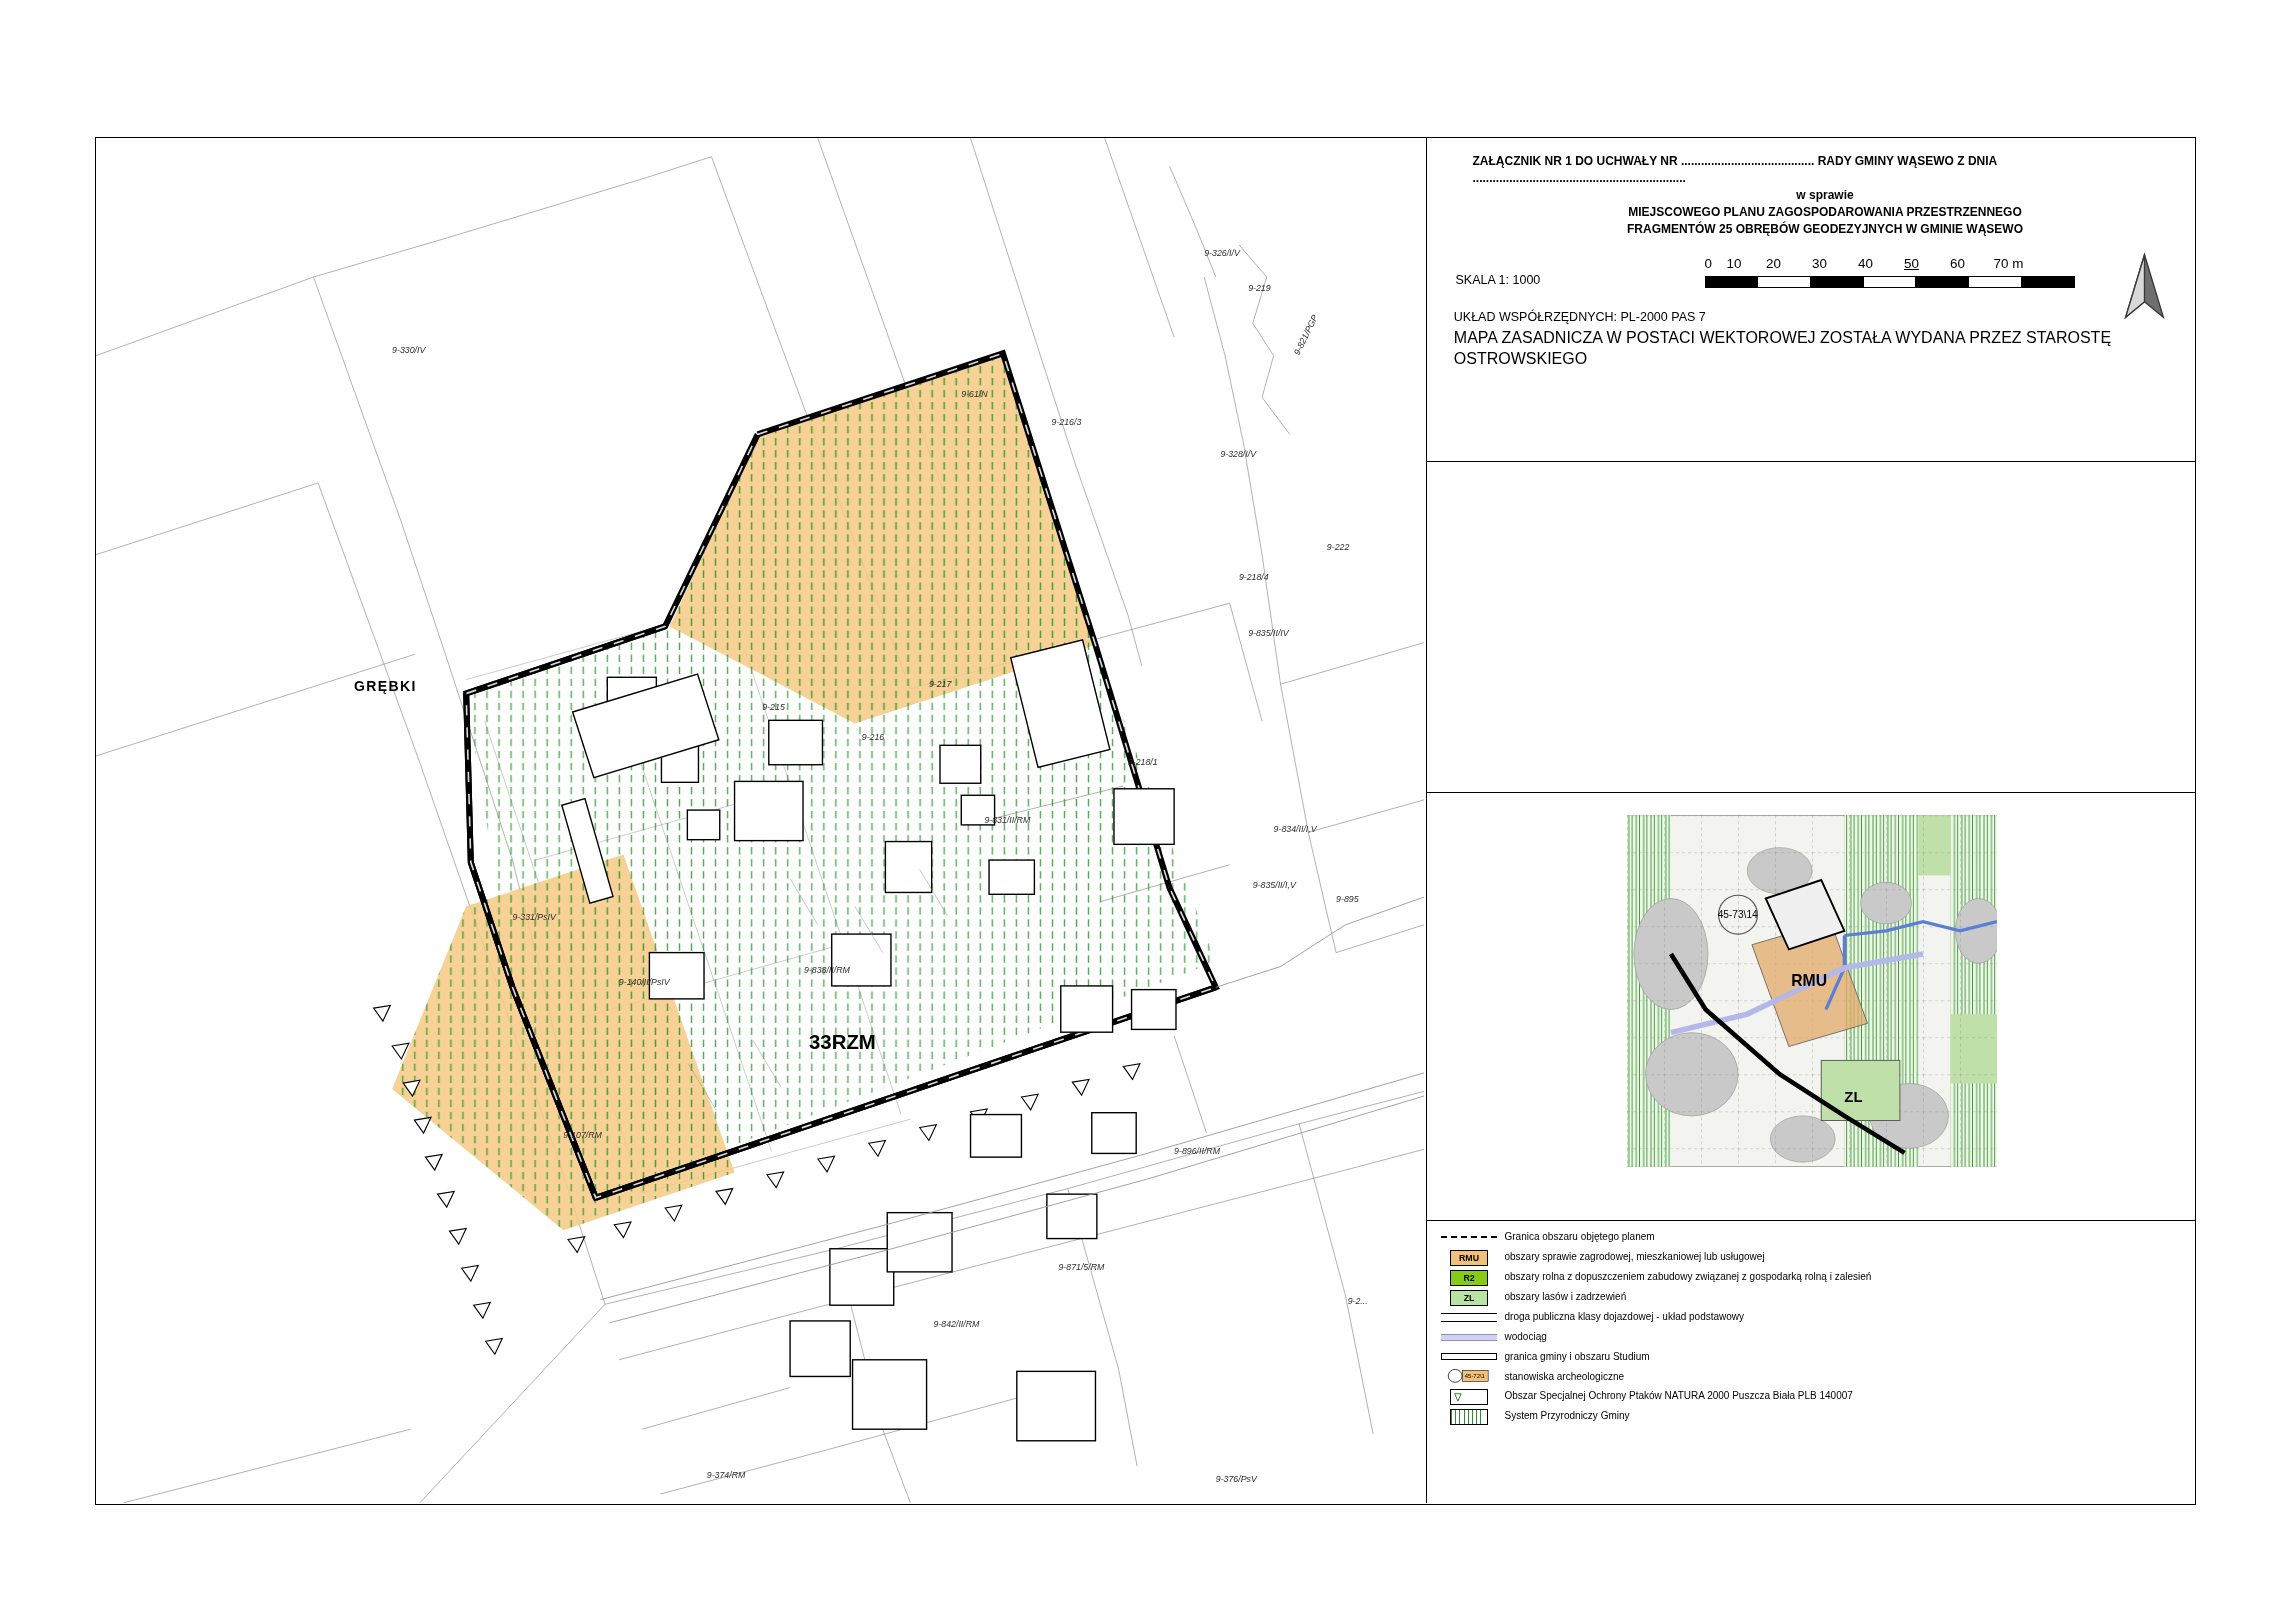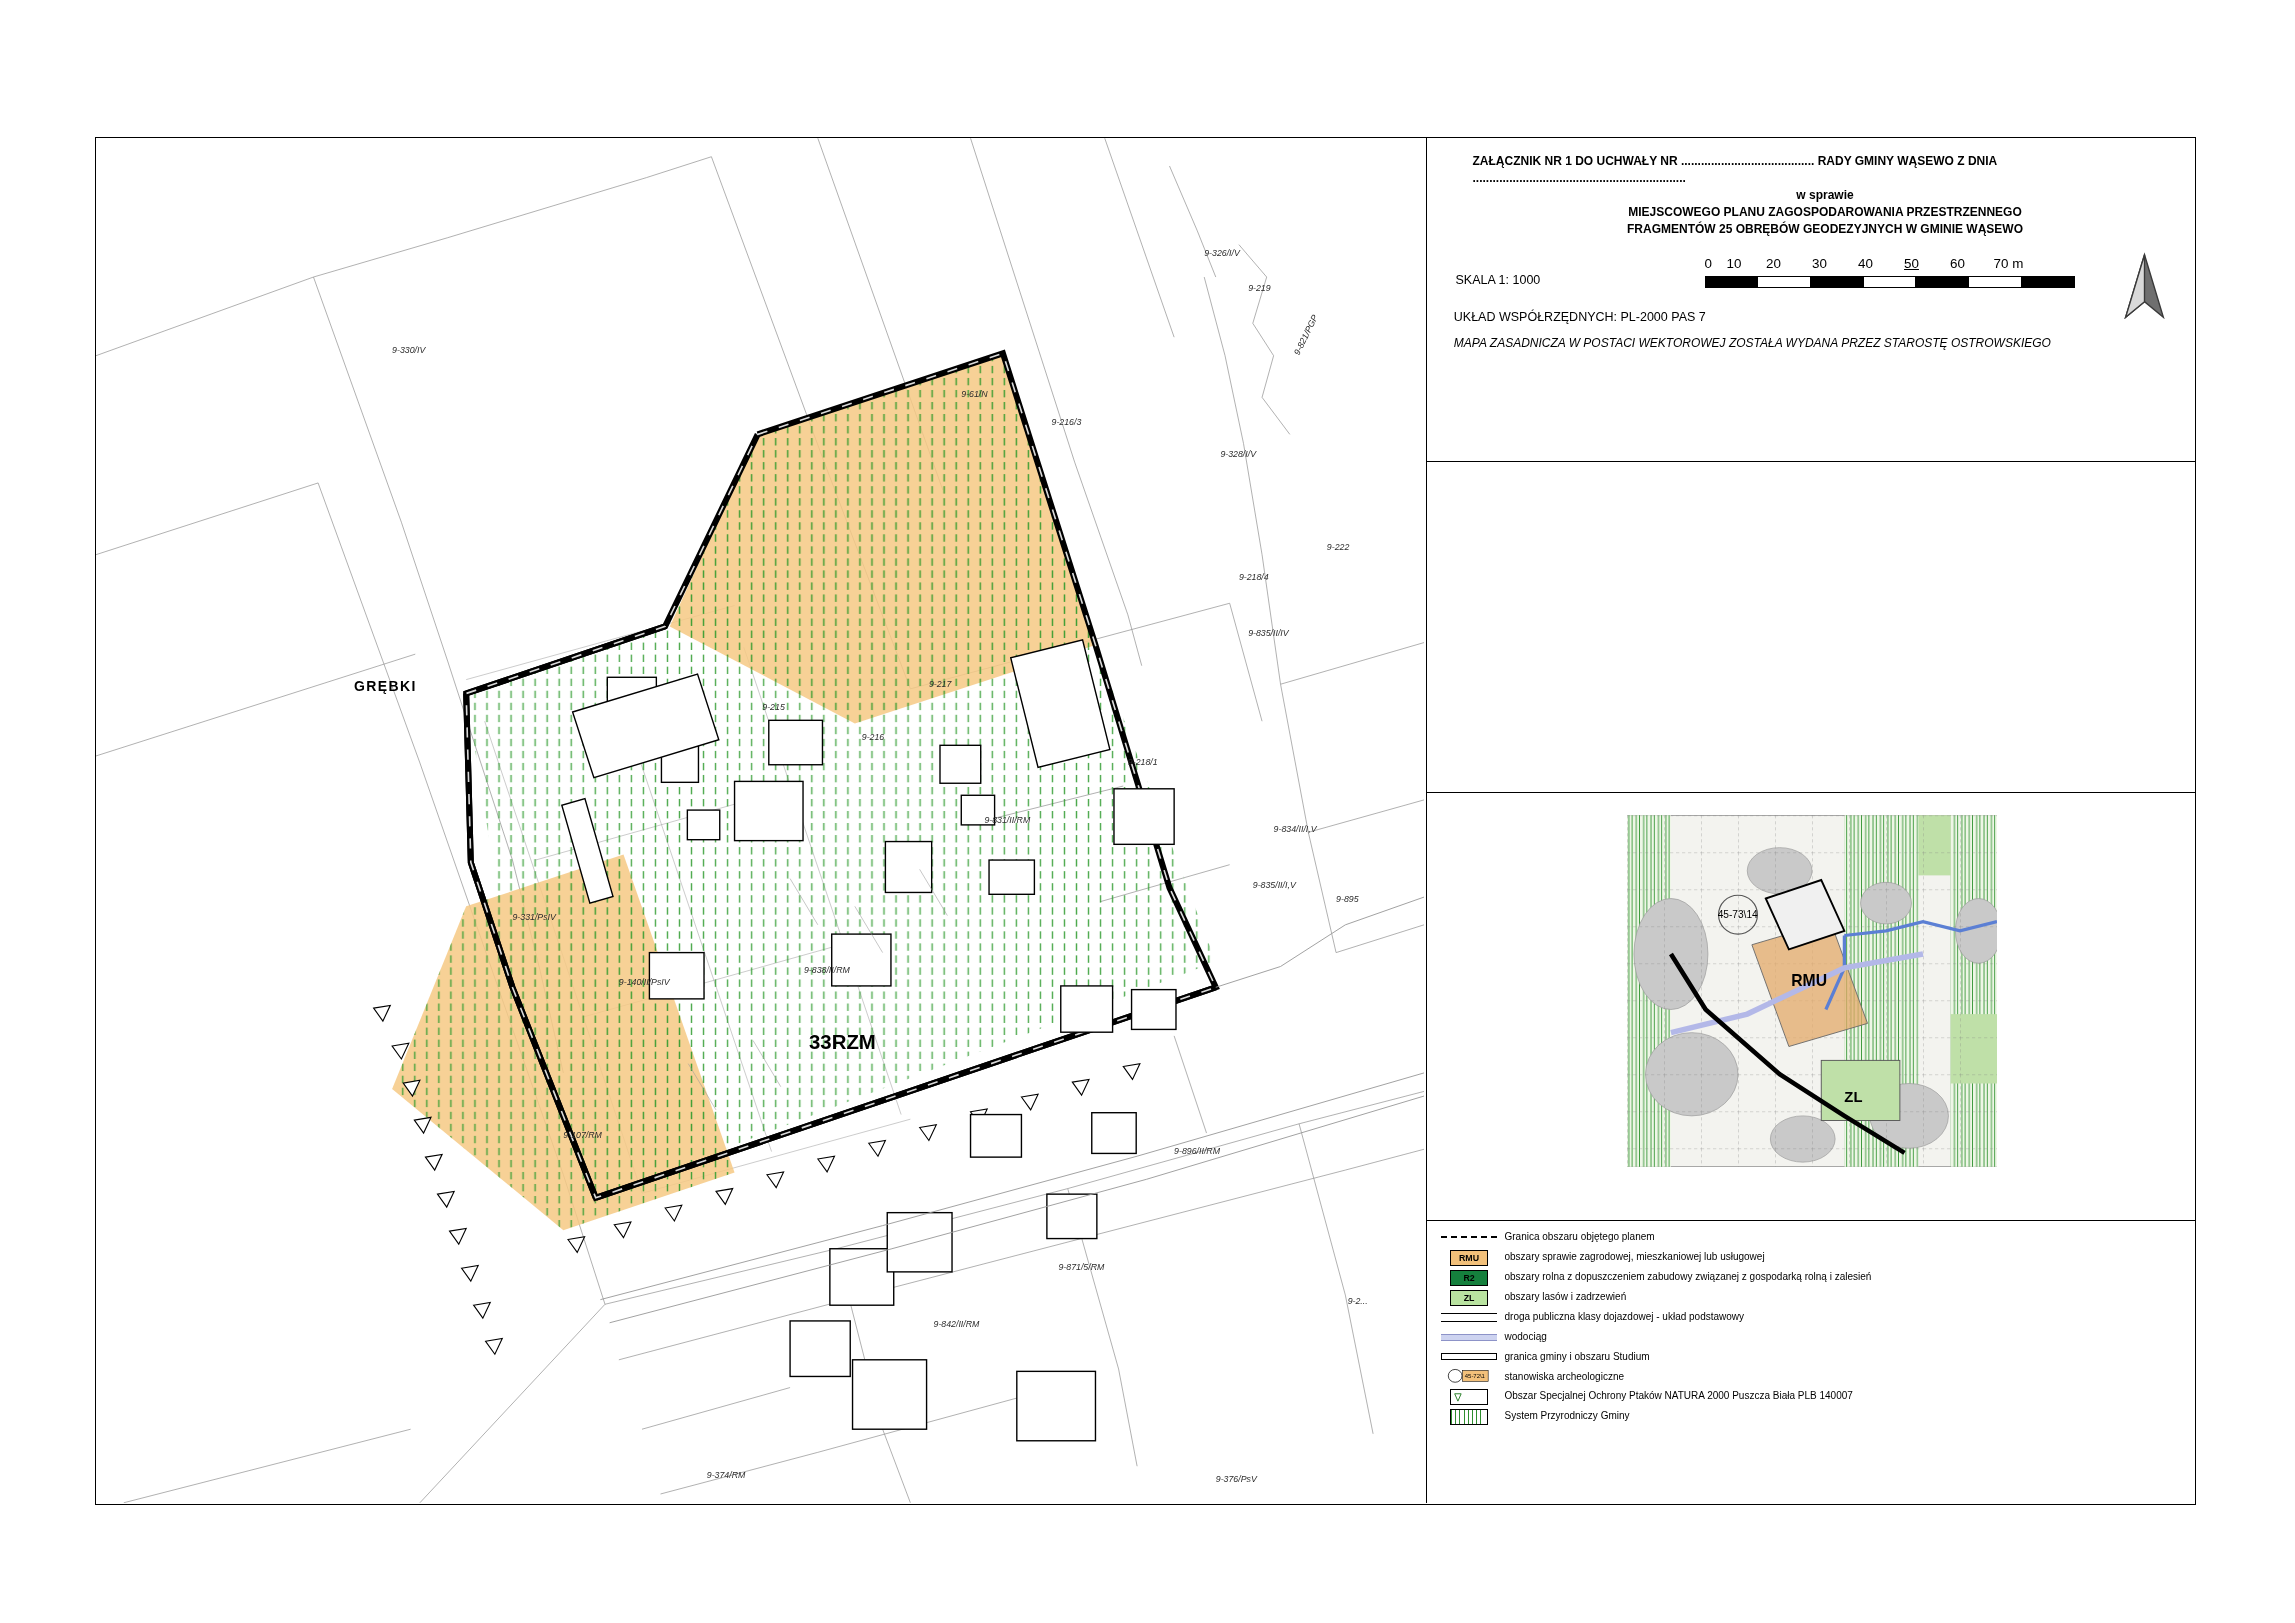--- a/index.html
+++ b/index.html
@@ -27,21 +27,21 @@
   .scaleRow{margin-top:14px;position:relative;height:56px;}
   .scaleLabel{position:absolute;left:10px;top:20.4px;font-size:12.5px;}
   .barNums{position:absolute;left:259px;top:3.7px;font-size:13.4px;letter-spacing:0;white-space:nowrap;}
   .barNums span{display:inline-block;text-align:center;}
   .scaleBar{position:absolute;left:259px;top:24px;width:370px;height:12px;border:0.9px solid #000;display:flex;box-sizing:border-box;}
   .scaleBar i{flex:1;display:block;border-right:0.9px solid #000;}
   .scaleBar i:last-child{border-right:none;}
   .scaleBar i.on{background:#000;}
   .northArrow{position:absolute;left:673px;top:0px;}
   .coordLine{margin-top:1.9px;font-size:12.5px;padding-left:8.3px;}
-  .mapNote{margin-top:12px;font-size:12px;line-height:1.3;padding-left:8.3px;font-style:italic;}
+  .mapNote{margin-top:4px;font-size:16px;line-height:1.3;padding-left:8.3px;}
   .arkuszTxt{font-size:14px;font-weight:bold;letter-spacing:1.9px;}
 
   .wyrysTitle{font-size:13.4px;text-align:center;line-height:1.35;}
   .wyrysImgWrap{position:relative;margin:11px auto 0 auto;width:370px;height:352px;}
 
   
   .legendRow{display:flex;align-items:center;margin-bottom:4.2px;}
   .legendSym{width:59px;min-width:59px;height:15.7px;margin-right:6.5px;position:relative;}
   .legendTxt{font-size:10px;line-height:1.15;}
   .sym-dash{border-top:2.3px dashed #000;position:absolute;top:7px;left:1.9px;width:56px;}
@@ -336,21 +336,21 @@
 
         <div class="legendRow">
           <div class="legendSym">
             <div class="sym-box" style="background:#f2c07a;">RMU</div>
           </div>
           <div class="legendTxt">obszary sprawie zagrodowej, mieszkaniowej lub usługowej</div>
         </div>
 
         <div class="legendRow">
           <div class="legendSym">
-            <div class="sym-box" style="background:#15803d;text-align:right;">R2</div>
+            <div class="sym-box" style="background:#84cc16;text-align:right;">R2</div>
           </div>
           <div class="legendTxt">obszary rolna z dopuszczeniem zabudowy związanej z gospodarką rolną i zalesień</div>
         </div>
 
         <div class="legendRow">
           <div class="legendSym">
             <div class="sym-box" style="background:#b9e3a0;">ZL</div>
           </div>
           <div class="legendTxt">obszary lasów i zadrzewień</div>
         </div>

